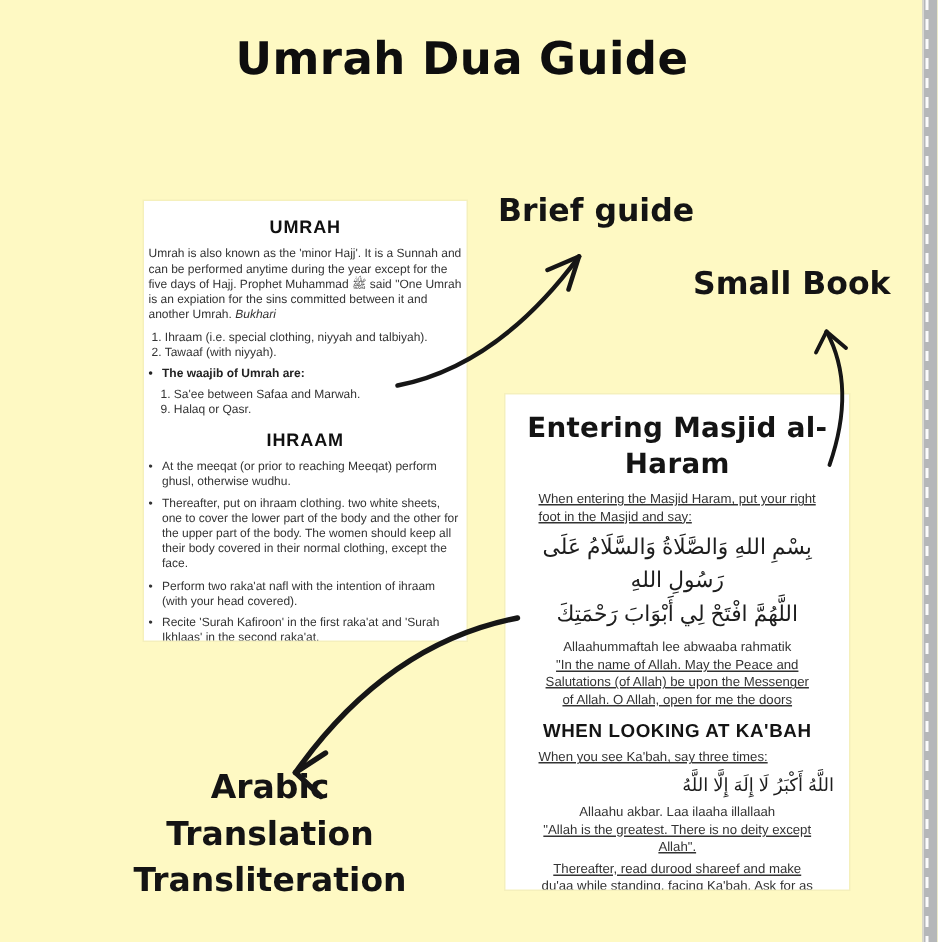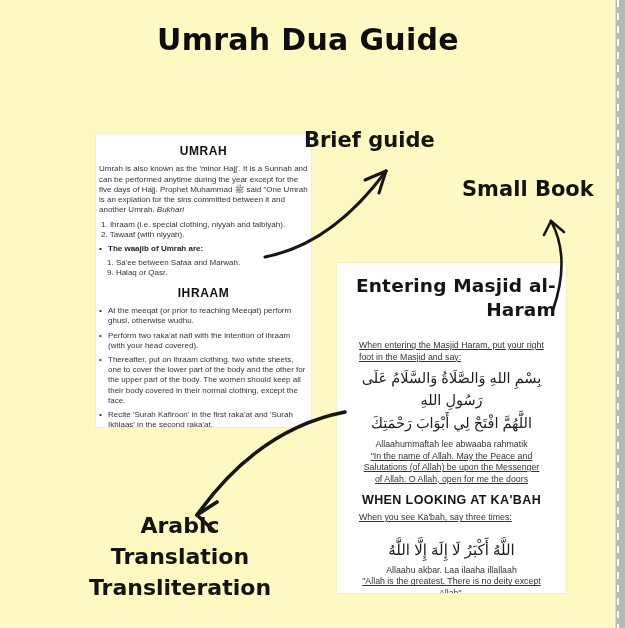--- a/index.html
+++ b/index.html
@@ -31,40 +31,40 @@
     letter-spacing:0.6px; margin:2px 0 5px;
   }
   .h-small2 { margin-top:7px; }
   .p-xs { margin:0 0 4px; }
   .bold { font-weight:700; color:#222; }
   .list-plain { margin:0 0 4px; padding-left:2px; }
   .list-indent { padding-left:8px; }
   .bullet-item { position:relative; padding-left:9px; margin:0 0 4px; }
   .bullet-item::before { content:"•"; position:absolute; left:0; top:0; }
   .h-large {
-    text-align:right; font-weight:700; font-size:18.5px; color:#141414;
-    margin:2px 0 18px; letter-spacing:0.2px;
+    text-align:center; font-weight:700; font-size:18.5px; color:#141414;
+    margin:2px 0 5px; letter-spacing:0.2px;
     font-family:"DejaVu Sans", sans-serif;
   }
   .h-med {
     text-align:center; font-weight:700; font-size:12.5px; color:#141414;
     letter-spacing:0.4px; margin:7px 0 4px;
   }
   .p-s { margin:0 12px 3px;text-decoration:underline; }
   .arabic {
     direction:rtl; text-align:center; font-size:14.5px; line-height:1.55;
     color:#1d1d1d; margin:4px 0 5px;
   }
-  .arabic-single { font-size:15px; margin:14px 0 4px; }
+  .arabic-single { font-size:12px; margin:3px 0 4px;text-align:right; }
   .centered { text-align:center; }
   .note {
     position:absolute; font-family:"DejaVu Sans", sans-serif;
     font-weight:600; color:#141414; font-size:21px; white-space:nowrap;
   }
-  .note-brief { left:304px; top:128px; }
+  .note-brief { left:332px; top:128px; }
   .note-small-book { left:462px; top:177px; }
   .note-features {
     left:55px; top:510px; width:250px; text-align:center;
     font-size:22px; line-height:31px; white-space:normal;
   }
   .arrows-overlay { position:absolute; left:0; top:0; pointer-events:none; }
   .edge-strip {
     position:absolute; right:0; top:0; width:9px; height:628px;
     background:#b5b7b9; border-left:1px solid #d8d7d2;
   }
@@ -88,22 +88,22 @@
       <div>1. Ihraam (i.e. special clothing, niyyah and talbiyah).</div>
       <div>2. Tawaaf (with niyyah).</div>
     </div>
     <div class="bullet-item bold">The waajib of Umrah are:</div>
     <div class="list-plain list-indent">
       <div>1. Sa'ee between Safaa and Marwah.</div>
       <div>9. Halaq or Qasr.</div>
     </div>
     <div class="h-small h-small2">IHRAAM</div>
     <div class="bullet-item">At the meeqat (or prior to reaching Meeqat) perform ghusl, otherwise wudhu.</div>
+    <div class="bullet-item">Thereafter, put on ihraam clothing. two white sheets, one to cover the lower part of the body and the other for the upper part of the body. The women should keep all their body covered in their normal clothing, except the face.</div>
     <div class="bullet-item">Perform two raka'at nafl with the intention of ihraam (with your head covered).</div>
-    <div class="bullet-item">Thereafter, put on ihraam clothing. two white sheets, one to cover the lower part of the body and the other for the upper part of the body. The women should keep all their body covered in their normal clothing, except the face.</div>
     <div class="bullet-item">Recite 'Surah Kafiroon' in the first raka'at and 'Surah Ikhlaas' in the second raka'at.</div>
 
   </div>
 
   <div class="card card-right">
     <div class="h-large">Entering Masjid al-Haram</div>
     <p class="p-s">When entering the Masjid Haram, put your right foot in the Masjid and say:</p>
     <div class="arabic">
       <div>بِسْمِ اللهِ وَالصَّلَاةُ وَالسَّلَامُ عَلَى رَسُولِ اللهِ</div>
       <div>اللَّهُمَّ افْتَحْ لِي أَبْوَابَ رَحْمَتِكَ</div>

